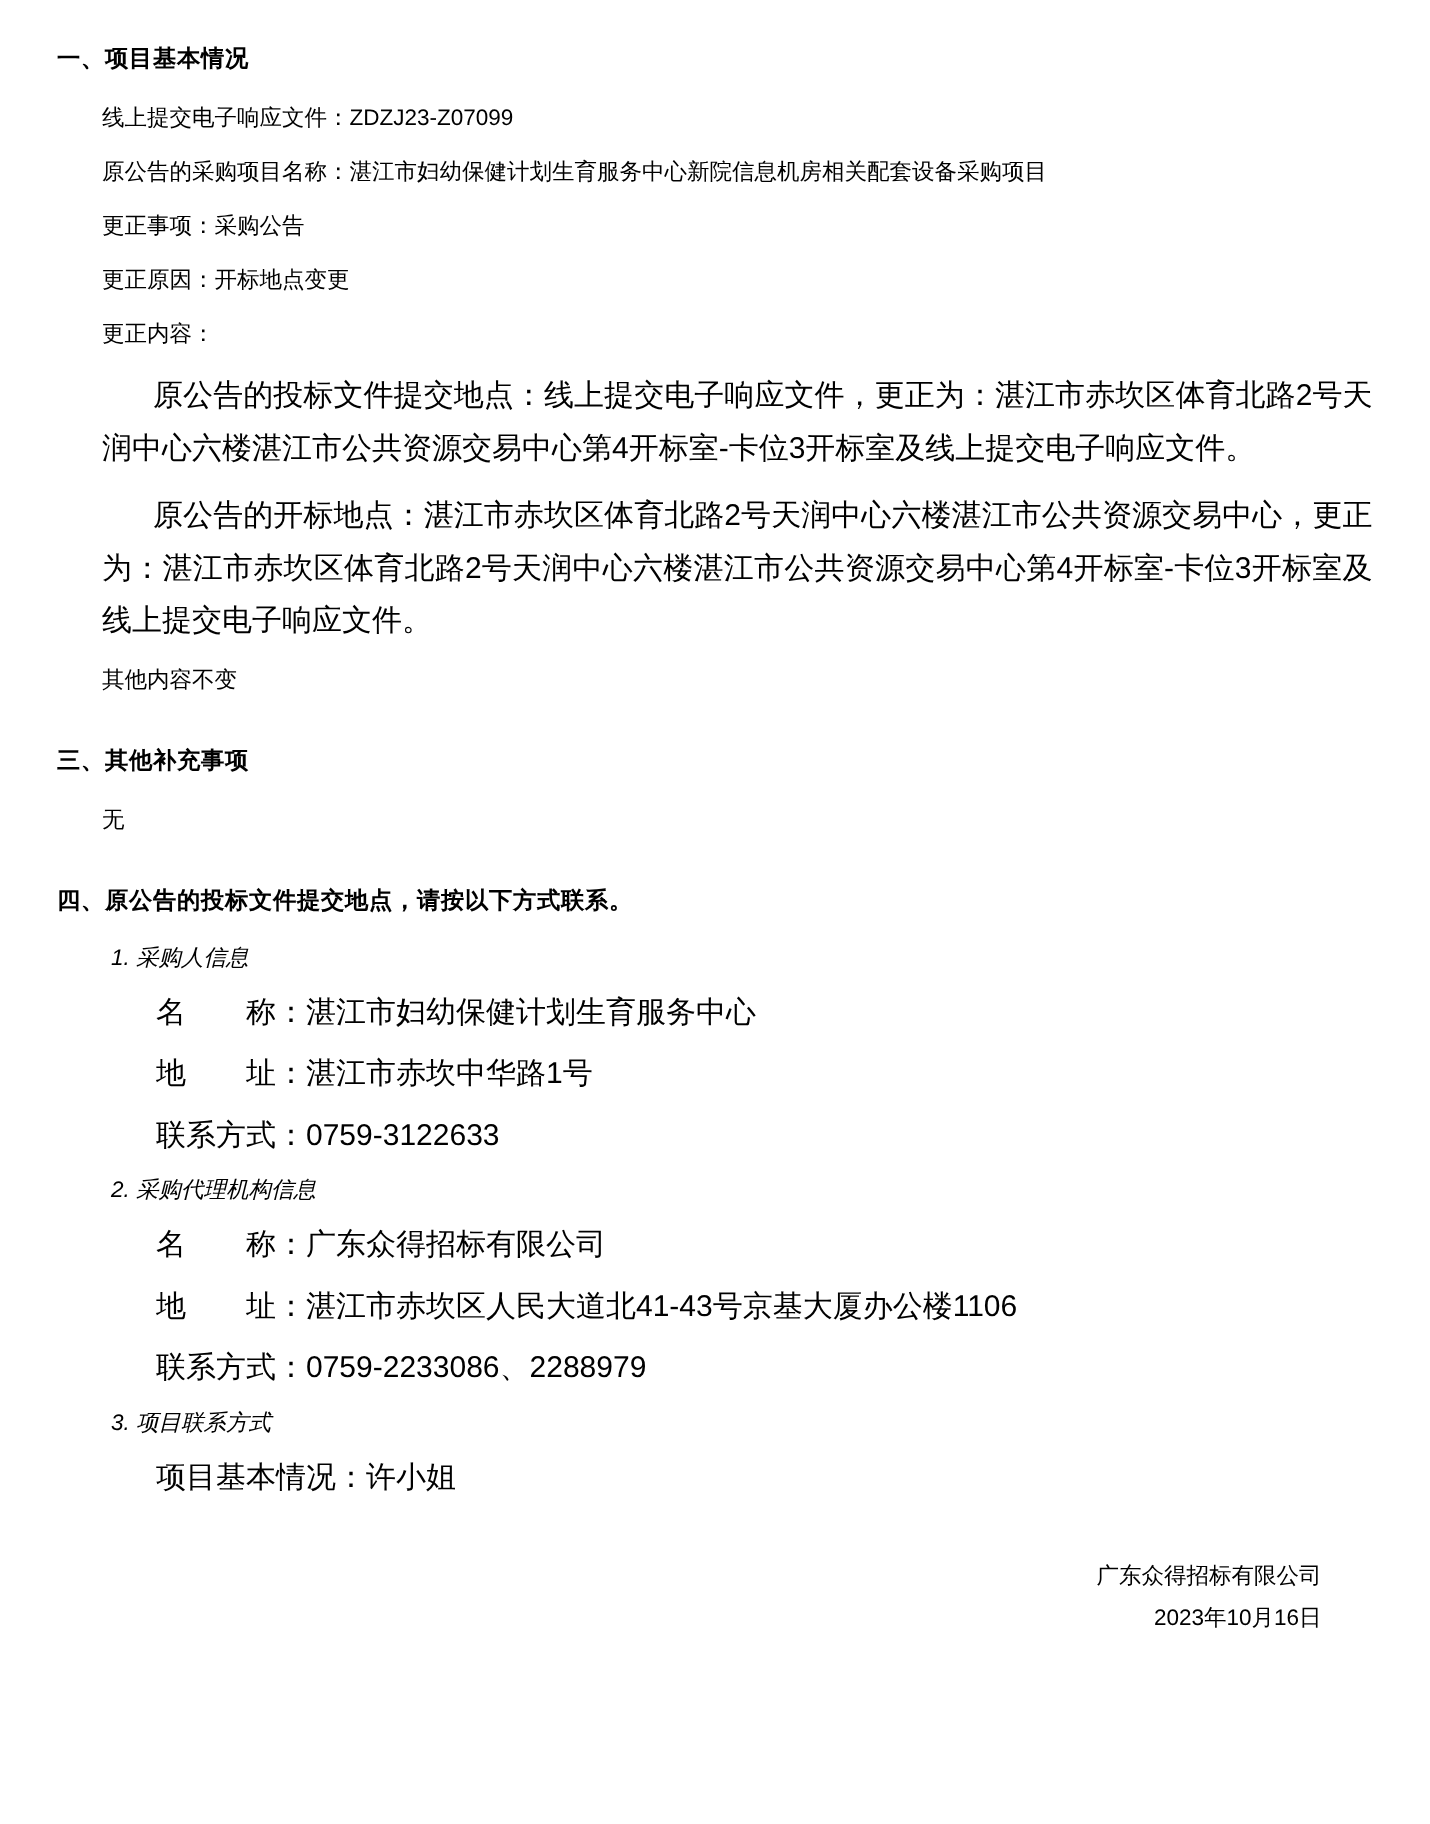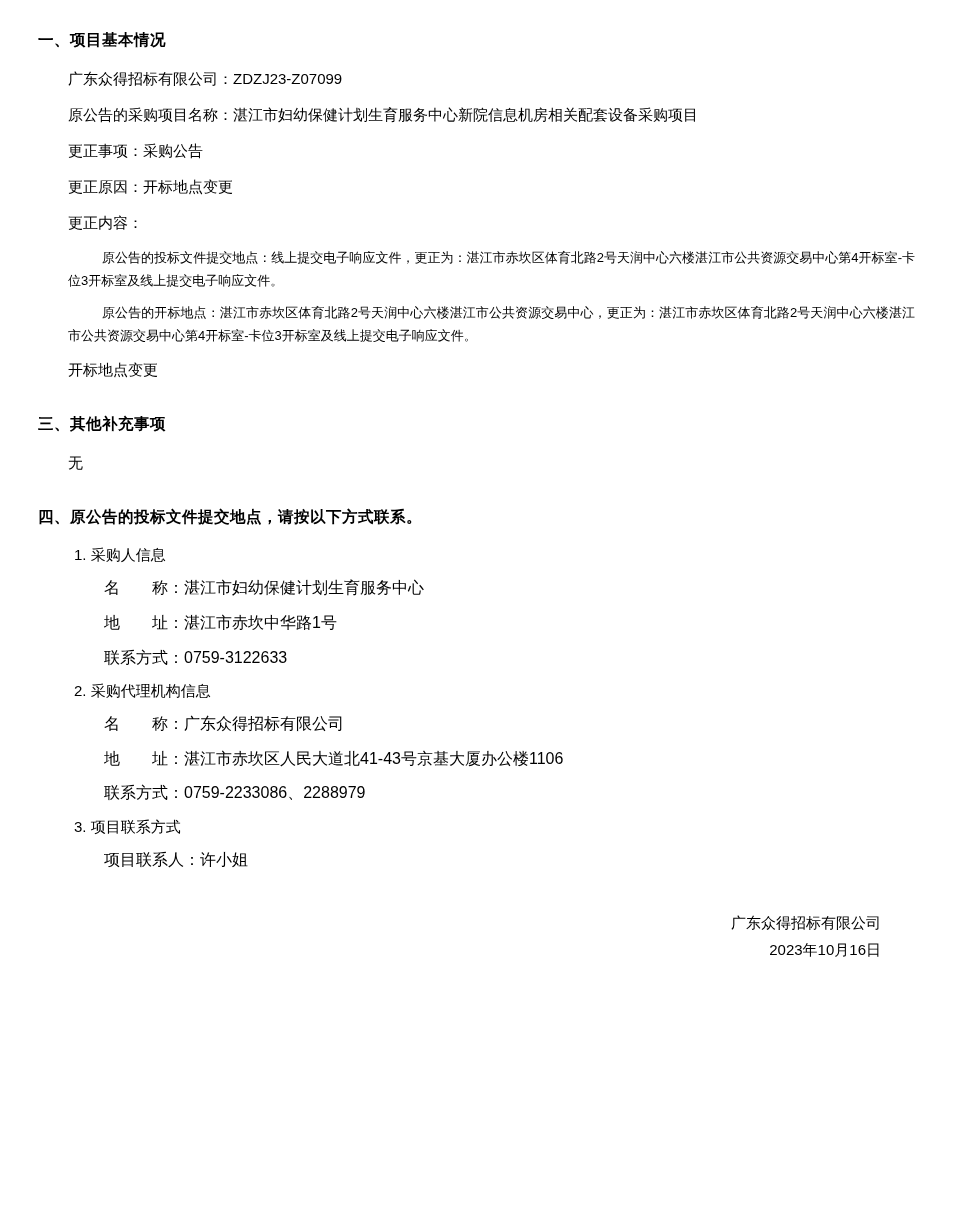--- a/index.html
+++ b/index.html
@@ -37,34 +37,35 @@
     margin: 0 0 12px 0;
     padding-left: 30px;
     font-size: 15px;
   }
   .para.last {
     margin-bottom: 0;
   }
   .indent-para {
     margin: 0 0 10px 0;
     padding-left: 30px;
-    font-size: 13px;
+    font-size: 20px;
     text-indent: 34px;
     line-height: 1.75;
     text-align: justify;
   }
   .numbered {
     margin: 0 0 8px 0;
     padding-left: 36px;
     font-size: 15px;
+    font-style: italic;
   }
   .field-line {
     margin: 0 0 9px 0;
     padding-left: 66px;
-    font-size: 16px;
+    font-size: 20px;
   }
   .field-label {
     display: inline-block;
     min-width: 74px;
   }
   .signature {
     text-align: right;
     margin-top: 36px;
     padding-right: 34px;
     font-size: 15px;
@@ -74,31 +75,31 @@
     display: block;
   }
 </style>
 </head>
 <body>
 
 <div class="page">
 
   <div>
     <div class="section-heading">一、项目基本情况</div>
-    <div class="para">广东众得招标有限公司：ZDZJ23-Z07099</div>
+    <div class="para">线上提交电子响应文件：ZDZJ23-Z07099</div>
     <div class="para">原公告的采购项目名称：湛江市妇幼保健计划生育服务中心新院信息机房相关配套设备采购项目</div>
   </div>
 
   <div>
     <div class="para">更正事项：采购公告</div>
     <div class="para">更正原因：开标地点变更</div>
     <div class="para">更正内容：</div>
     <div class="indent-para">原公告的投标文件提交地点：线上提交电子响应文件，更正为：湛江市赤坎区体育北路2号天润中心六楼湛江市公共资源交易中心第4开标室-卡位3开标室及线上提交电子响应文件。</div>
     <div class="indent-para">原公告的开标地点：湛江市赤坎区体育北路2号天润中心六楼湛江市公共资源交易中心，更正为：湛江市赤坎区体育北路2号天润中心六楼湛江市公共资源交易中心第4开标室-卡位3开标室及线上提交电子响应文件。</div>
-    <div class="para">开标地点变更</div>
+    <div class="para">其他内容不变</div>
   </div>
 
   <div>
     <div class="section-heading spaced">三、其他补充事项</div>
     <div class="para last">无</div>
   </div>
 
   <div>
     <div class="section-heading spaced">四、原公告的投标文件提交地点，请按以下方式联系。</div>
 
@@ -111,21 +112,21 @@
 
     <div>
       <div class="numbered">2. 采购代理机构信息</div>
       <div class="field-line"><span class="field-label">名　　称：</span><span>广东众得招标有限公司</span></div>
       <div class="field-line"><span class="field-label">地　　址：</span><span>湛江市赤坎区人民大道北41-43号京基大厦办公楼1106</span></div>
       <div class="field-line"><span class="field-label">联系方式：</span><span>0759-2233086、2288979</span></div>
     </div>
 
     <div>
       <div class="numbered">3. 项目联系方式</div>
-      <div class="field-line"><span>项目联系人：</span><span>许小姐</span></div>
+      <div class="field-line"><span>项目基本情况：</span><span>许小姐</span></div>
     </div>
   </div>
 
   <div class="signature">
     <span class="sig-line">广东众得招标有限公司</span>
     <span class="sig-line">2023年10月16日</span>
   </div>
 
 </div>
 

